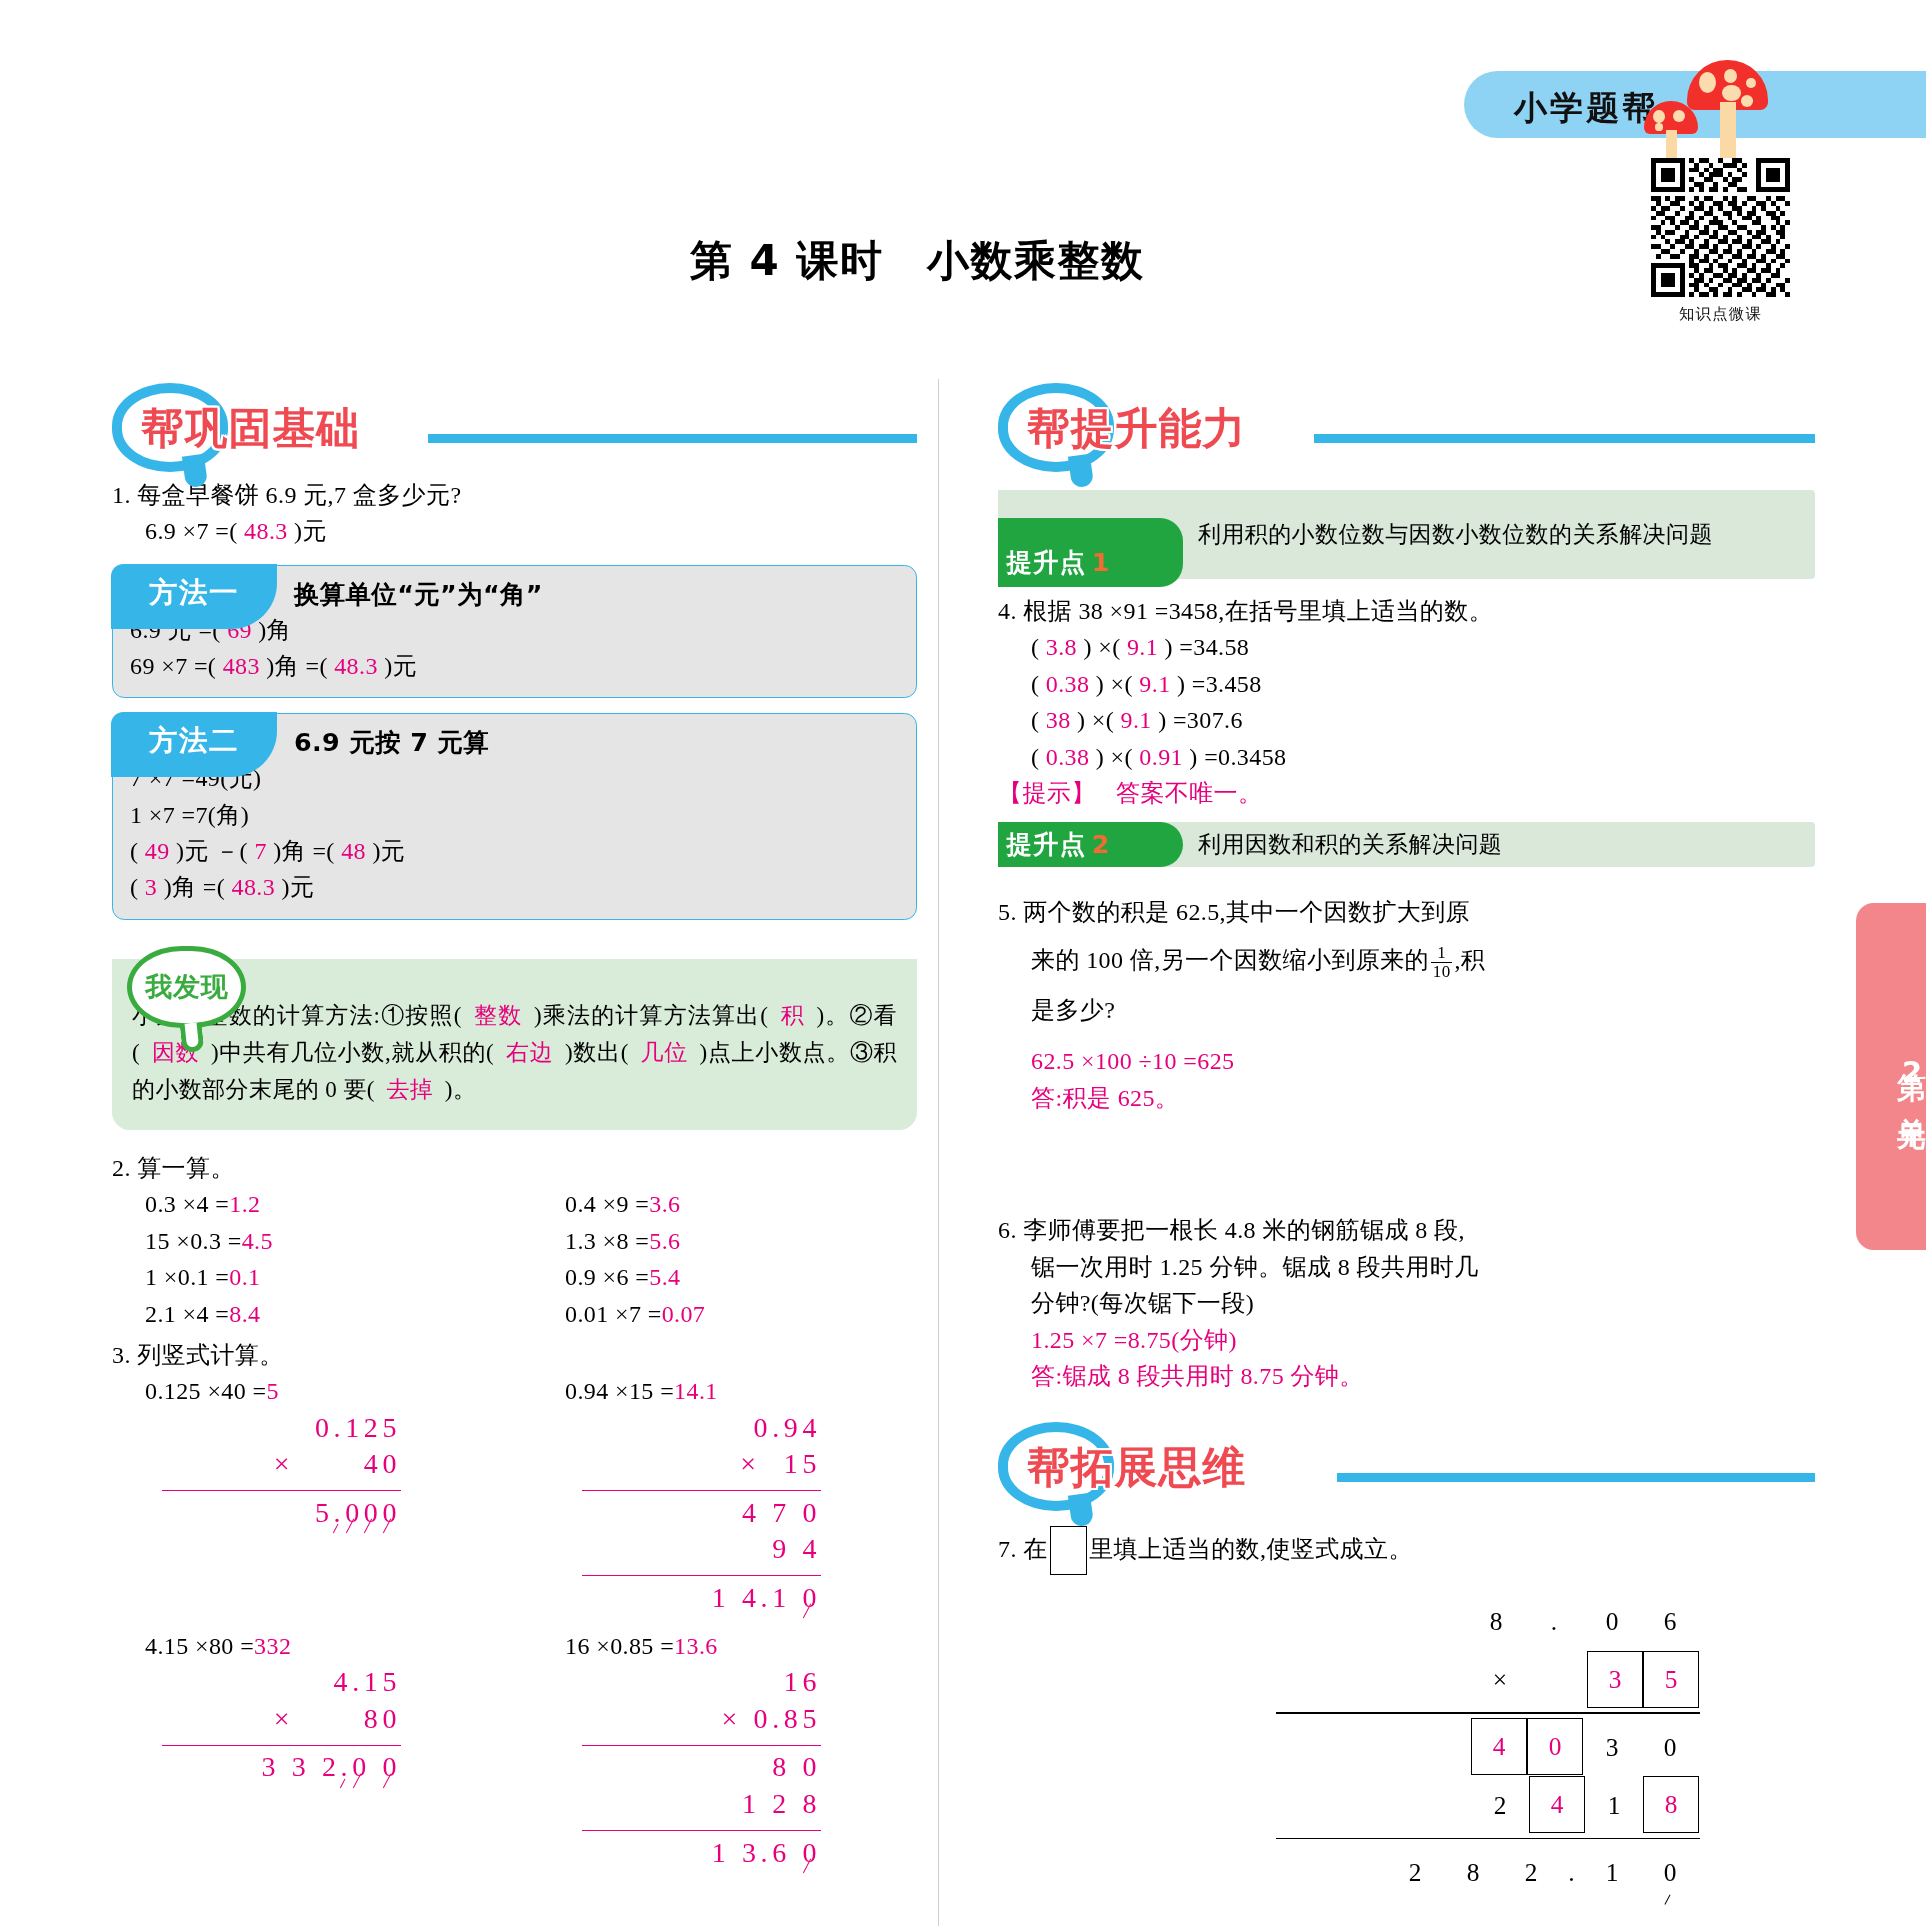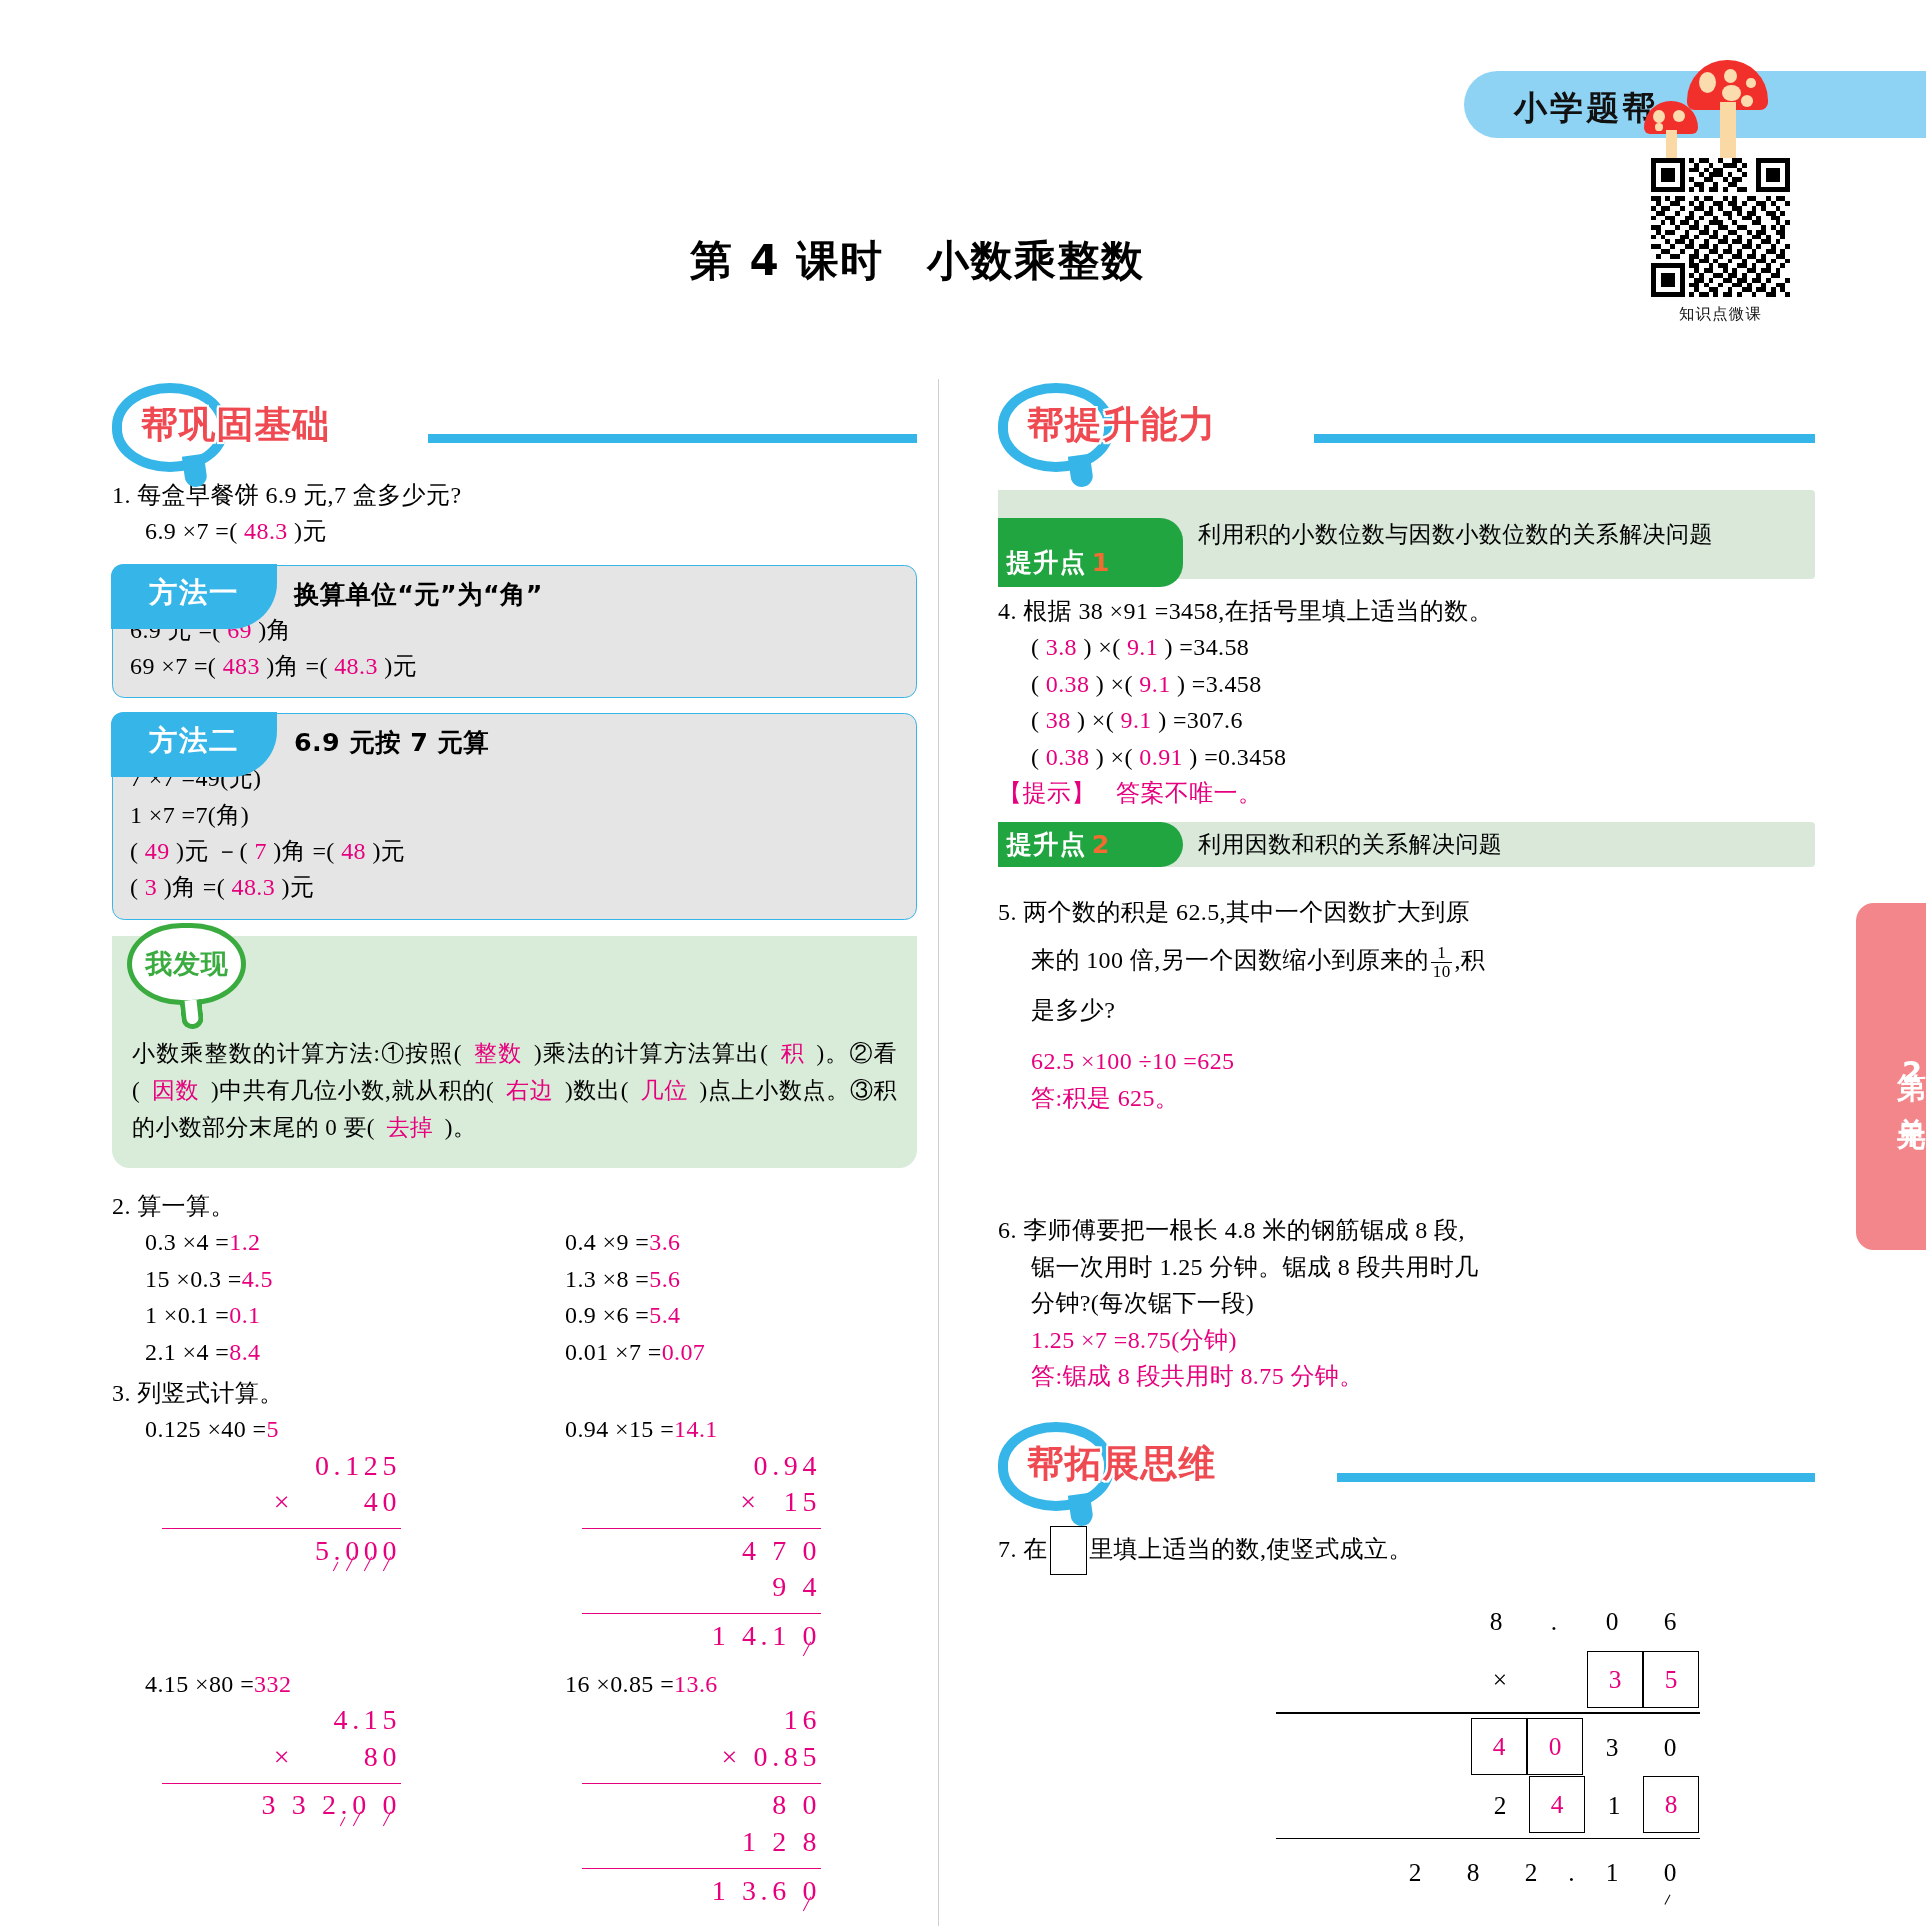--- a/index.html
+++ b/index.html
@@ -67,21 +67,21 @@
     background:#fff;
   }
   .sec .tail{
     position:absolute; left:72px; top:74px; width:22.3px; height:32px;
     background:#35b5e8; border-radius:0 0 15.4px 15.4px;
     transform:rotate(-8deg);
   }
   .sec .lbl{
     position:absolute; left:29px; top:18.5px;
     font-family:"DejaVu Sans",sans-serif; font-weight:bold;
-    font-size:37px; letter-spacing:0.8px; color:#ef4a51;
+    font-size:43px; letter-spacing:0.8px; color:#ef4a51;
     text-shadow:-1.9px -1.9px 0 #fff, 1.9px -1.9px 0 #fff, -1.9px 1.9px 0 #fff, 1.9px 1.9px 0 #fff,
                  0 -2.3px 0 #fff, 0 2.3px 0 #fff, -2.3px 0 0 #fff, 2.3px 0 0 #fff;
     white-space:nowrap;
   }
   .sec .rule{
     position:absolute; left:316px; top:53px; right:0; height:8.5px; background:#35b5e8;
   }
   .sec.wide .rule{ left:339px; }
 
   
@@ -102,22 +102,22 @@
     font-size:28.5px; letter-spacing:1.5px; text-align:center; line-height:58px;
   }
   .mtitle{
     position:absolute; left:181px; top:12.3px;
     font-family:"DejaVu Sans",sans-serif; font-weight:bold;
     font-size:25.4px; letter-spacing:0.4px; white-space:nowrap;
   }
 
   
   .dbox{
-    position:relative; margin-top:16px; background:#d9ecd9;
-    border-radius:0 0 17.7px 17.7px; padding:99px 20px 21px 20px;
+    position:relative; margin-top:39px; background:#d9ecd9;
+    border-radius:0 0 17.7px 17.7px; padding:38px 20px 21px 20px;
   }
   .dbub{
     position:absolute; left:15.4px; top:-13px; width:119px; height:82px;
     background:#fff; border:5px solid #3aab3f; border-radius:46%/50%;
   }
   .dbub .t{
     position:absolute; left:49px; top:72px; width:22.3px; height:28.5px;
     background:#fff; border-left:5px solid #3aab3f; border-right:5px solid #3aab3f;
     border-bottom:5px solid #3aab3f; border-radius:0 0 10.8px 10.8px; transform:rotate(-6deg);
   }

